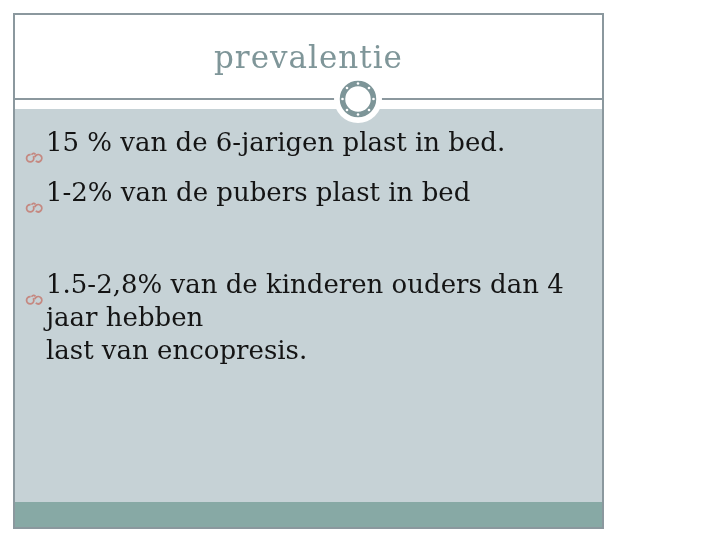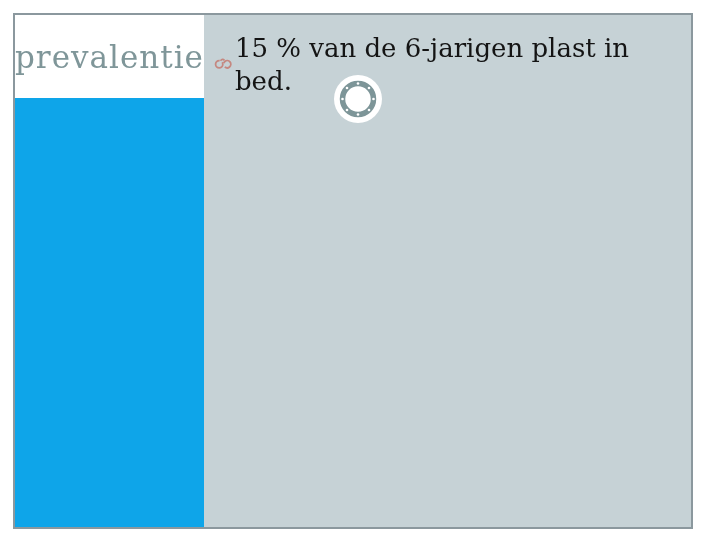--- a/index.html
+++ b/index.html
@@ -10,25 +10,26 @@
     position: relative;
     width: 720px;
     height: 540px;
     background: #ffffff;
   }
 
   .frame {
     position: absolute;
     left: 13px;
     top: 13px;
-    width: 680px;
+    width: 591px;
     height: 516px;
     border: 2px solid var(--frame_border, #8b989e);
     display: flex;
-    background: #0ea5e9;
+    flex-direction: column;
+    background: #b91c1c;
   }
 
   .title-area {
     height: 83px;
     background: #ffffff;
     display: flex;
     align-items: center;
     justify-content: center;
   }
 
@@ -110,23 +111,44 @@
         <li class="bullet-item">
           <span class="bullet-ic">
             <svg width="19" height="14" viewBox="0 0 19 14">
               <circle cx="5.2" cy="8.2" r="3.6" fill="none" stroke="#c58880" stroke-width="1.8" stroke-dasharray="17 3"></circle>
               <circle cx="13.2" cy="8.2" r="3.6" fill="none" stroke="#c58880" stroke-width="1.8" stroke-dasharray="16 4" transform="rotate(-130 13.2 8.2)"></circle>
               <path d="M 6.5 4.8 Q 8.5 2.2 10.5 4.4" fill="none" stroke="#c58880" stroke-width="1.6"></path>
             </svg>
           </span>
           <span class="bullet-text">15 % van de 6-jarigen plast in bed.</span>
         </li>
+        <li class="bullet-item">
+          <span class="bullet-ic">
+            <svg width="19" height="14" viewBox="0 0 19 14">
+              <circle cx="5.2" cy="8.2" r="3.6" fill="none" stroke="#c58880" stroke-width="1.8" stroke-dasharray="17 3"></circle>
+              <circle cx="13.2" cy="8.2" r="3.6" fill="none" stroke="#c58880" stroke-width="1.8" stroke-dasharray="16 4" transform="rotate(-130 13.2 8.2)"></circle>
+              <path d="M 6.5 4.8 Q 8.5 2.2 10.5 4.4" fill="none" stroke="#c58880" stroke-width="1.6"></path>
+            </svg>
+          </span>
+          <span class="bullet-text">1-2% van de pubers plast in bed</span>
+        </li>
       </ul>
 
       <ul class="bullet-group group-2">
+        <li class="bullet-item">
+          <span class="bullet-ic">
+            <svg width="19" height="14" viewBox="0 0 19 14">
+              <circle cx="5.2" cy="8.2" r="3.6" fill="none" stroke="#c58880" stroke-width="1.8" stroke-dasharray="17 3"></circle>
+              <circle cx="13.2" cy="8.2" r="3.6" fill="none" stroke="#c58880" stroke-width="1.8" stroke-dasharray="16 4" transform="rotate(-130 13.2 8.2)"></circle>
+              <path d="M 6.5 4.8 Q 8.5 2.2 10.5 4.4" fill="none" stroke="#c58880" stroke-width="1.6"></path>
+            </svg>
+          </span>
+          <span class="bullet-text">1.5-2,8% van de kinderen ouders dan 4 jaar hebben
+last van encopresis.</span>
+        </li>
       </ul>
 
     </div>
 
     <div class="footer-strip"></div>
 
   </div>
 
   <div class="ornament">
     <svg width="52" height="52" viewBox="0 0 52 52">

